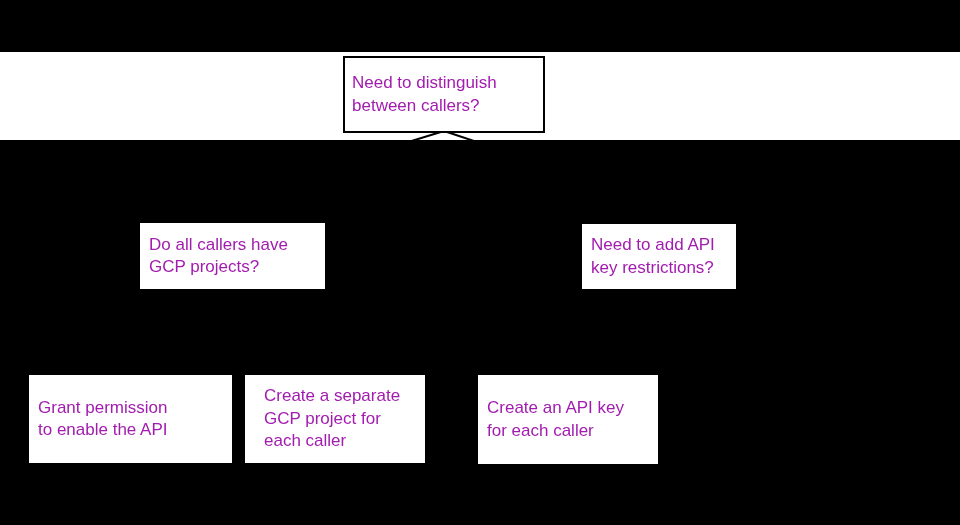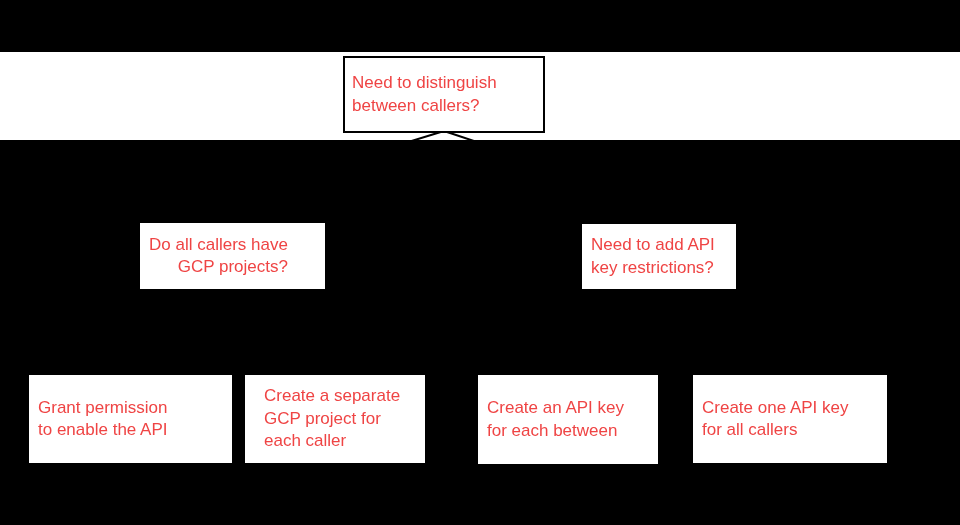--- a/index.html
+++ b/index.html
@@ -26,41 +26,41 @@
   .connectors {
     position: absolute;
     left: 0;
     top: 0;
     width: 960px;
     height: 525px;
   }
   .node {
     position: absolute;
     background: #ffffff;
-    color: #ef4444;
+    color: #a21caf;
     display: flex;
     align-items: center;
     box-sizing: border-box;
     font-size: 17px;
     line-height: 1.32;
   }
   .node .label {
     white-space: pre-line;
     padding-left: 9px;
     padding-right: 2px;
   }
   .node.root {
     left: 343px;
     top: 56px;
     width: 202px;
     height: 77px;
     border: 2px solid #000000;
   }
   .node.root .label { padding-left: 7px; }
-  .node.q-left  { left: 140px; top: 223px; width: 185px; height: 66px; text-align: right; }
+  .node.q-left  { left: 140px; top: 223px; width: 185px; height: 66px; }
   .node.q-right { left: 582px; top: 224px; width: 154px; height: 65px; }
   .node.leaf-1 { left: 29px;  top: 375px; width: 203px; height: 88px; }
   .node.leaf-2 { left: 245px; top: 375px; width: 180px; height: 88px; padding-left: 10px; }
   .node.leaf-3 { left: 478px; top: 375px; width: 180px; height: 89px; }
   .node.leaf-4 { left: 693px; top: 375px; width: 194px; height: 88px; }
 </style>
 </head>
 <body>
 
 <div class="canvas">
@@ -93,21 +93,17 @@
   </div>
 
   <div class="node leaf-2">
     <span class="label">Create a separate
 GCP project for
 each caller</span>
   </div>
 
   <div class="node leaf-3">
     <span class="label">Create an API key
-for each between</span>
+for each caller</span>
   </div>
 
-  <div class="node leaf-4">
-    <span class="label">Create one API key
-for all callers</span>
-  </div>
 
 </div>
 
 </body></html>

